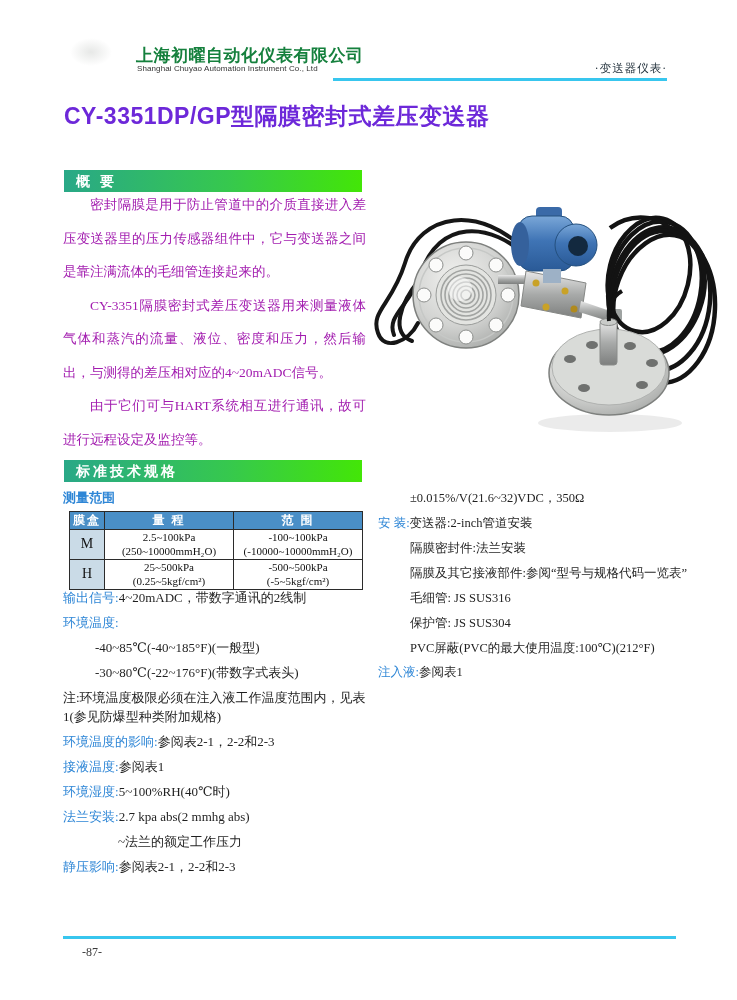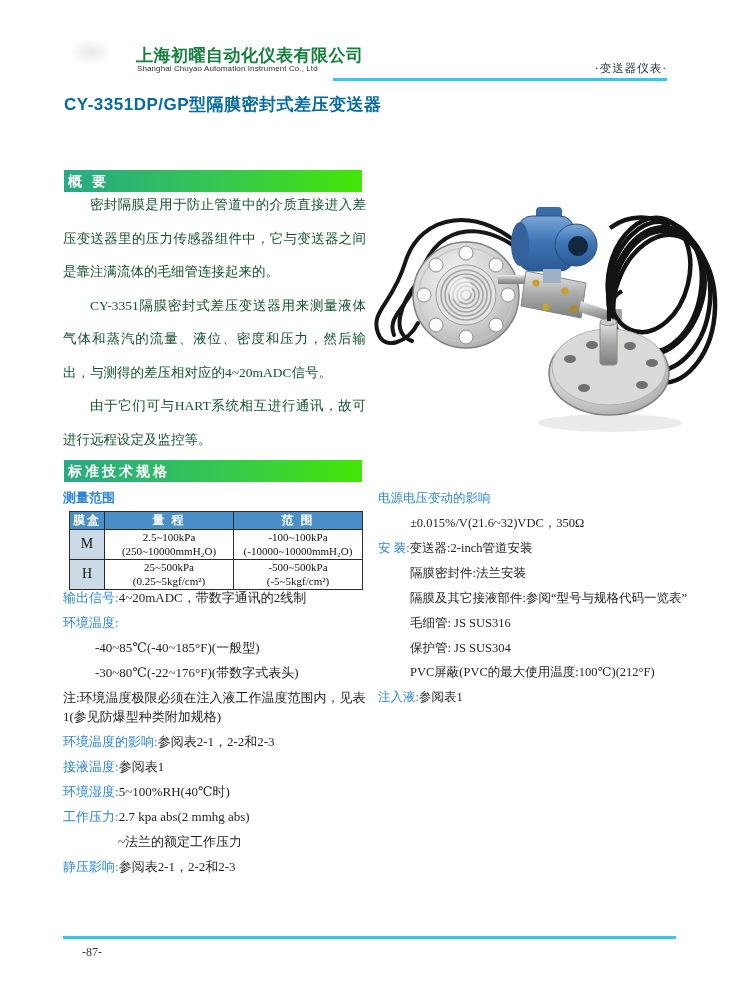--- a/index.html
+++ b/index.html
@@ -10,34 +10,34 @@
   .logo-mark{position:absolute;left:70px;top:38px;width:42px;height:28px;border-radius:50%;
              background:radial-gradient(closest-side,#c9ccc9,rgba(255,255,255,0));opacity:.45;}
   .company-cn{position:absolute;left:136px;top:44px;font-family:"Liberation Sans","DejaVu Sans",sans-serif;
               font-weight:bold;font-size:17px;letter-spacing:.5px;color:#15803d;}
   .company-en{position:absolute;left:137px;top:64px;font-family:"Liberation Sans","DejaVu Sans",sans-serif;
               font-size:8px;color:#333;letter-spacing:.1px;}
   .cat-label{position:absolute;right:70px;top:61px;font-size:11.5px;color:#1c2b36;letter-spacing:1px;}
   .top-rule{position:absolute;left:333px;top:78px;width:334px;height:3px;background:#38c6ee;}
 
   
-  .doc-title{position:absolute;left:64px;top:93px;font-family:"Liberation Sans","DejaVu Sans",sans-serif;
-             font-weight:bold;font-size:17px;color:#0369a1;letter-spacing:.5px;}
+  .doc-title{position:absolute;left:64px;top:101px;font-family:"Liberation Sans","DejaVu Sans",sans-serif;
+             font-weight:bold;font-size:23px;color:#6d28d9;letter-spacing:.5px;}
 
   
   .sec-bar{position:absolute;left:64px;width:298px;height:22px;
            background:linear-gradient(90deg,#29a887 0%,#36c84e 55%,#43e607 100%);
            color:#fff;font-family:"Liberation Sans","DejaVu Sans",sans-serif;
-           font-size:14px;font-weight:bold;letter-spacing:3px;line-height:22px;padding-left:4px;
+           font-size:14px;font-weight:bold;letter-spacing:3px;line-height:22px;padding-left:12px;
            box-sizing:border-box;}
   #overview-bar{top:170px;}
   #spec-bar{top:460px;}
 
   
-  .overview-body{position:absolute;left:63px;top:188px;width:303px;font-size:13.5px;color:#14532d;
+  .overview-body{position:absolute;left:63px;top:188px;width:303px;font-size:13.5px;color:#a21caf;
                  text-align:justify;line-height:33.5px;}
   .overview-body p{margin:0;text-indent:2em;}
 
   
   .photo{position:absolute;left:360px;top:183px;width:362px;height:276px;}
 
   
   .range-label{position:absolute;left:63px;top:489px;font-size:13px;font-weight:bold;color:#2e86d6;}
 
   table.range{position:absolute;left:69px;top:511px;border-collapse:collapse;table-layout:fixed;
@@ -223,27 +223,26 @@
 
   <div class="left-col">
     <div class="spec-line"><span class="lbl">输出信号:</span><span>4~20mADC，带数字通讯的2线制</span></div>
     <div class="spec-line"><span class="lbl">环境温度:</span><span></span></div>
     <div class="spec-line ind1"><span>-40~85℃(-40~185°F)(一般型)</span></div>
     <div class="spec-line ind1"><span>-30~80℃(-22~176°F)(带数字式表头)</span></div>
     <div class="spec-line"><span>注:环境温度极限必须在注入液工作温度范围内，见表1(参见防爆型种类附加规格)</span></div>
     <div class="spec-line"><span class="lbl">环境温度的影响:</span><span>参阅表2-1，2-2和2-3</span></div>
     <div class="spec-line"><span class="lbl">接液温度:</span><span>参阅表1</span></div>
     <div class="spec-line"><span class="lbl">环境湿度:</span><span>5~100%RH(40℃时)</span></div>
-    <div class="spec-line"><span class="lbl">工作压力:</span><span>2.7 kpa abs(2 mmhg abs)</span></div>
+    <div class="spec-line"><span class="lbl">法兰安装:</span><span>2.7 kpa abs(2 mmhg abs)</span></div>
     <div class="spec-line ind2"><span>~法兰的额定工作压力</span></div>
     <div class="spec-line"><span class="lbl">静压影响:</span><span>参阅表2-1，2-2和2-3</span></div>
   </div>
 
   <div class="right-col">
-    <div class="spec-line"><span class="lbl">电源电压变动的影响</span><span></span></div>
     <div class="spec-line ind1"><span>±0.015%/V(21.6~32)VDC，350Ω</span></div>
     <div class="spec-line"><span class="lbl">安 装:</span><span>变送器:2-inch管道安装</span></div>
     <div class="spec-line ind1"><span>隔膜密封件:法兰安装</span></div>
     <div class="spec-line ind1"><span>隔膜及其它接液部件:参阅“型号与规格代码一览表”</span></div>
     <div class="spec-line ind1"><span>毛细管: JS SUS316</span></div>
     <div class="spec-line ind1"><span>保护管: JS SUS304</span></div>
     <div class="spec-line ind1"><span>PVC屏蔽(PVC的最大使用温度:100℃)(212°F)</span></div>
     <div class="spec-line"><span class="lbl">注入液:</span><span>参阅表1</span></div>
 
   </div>

